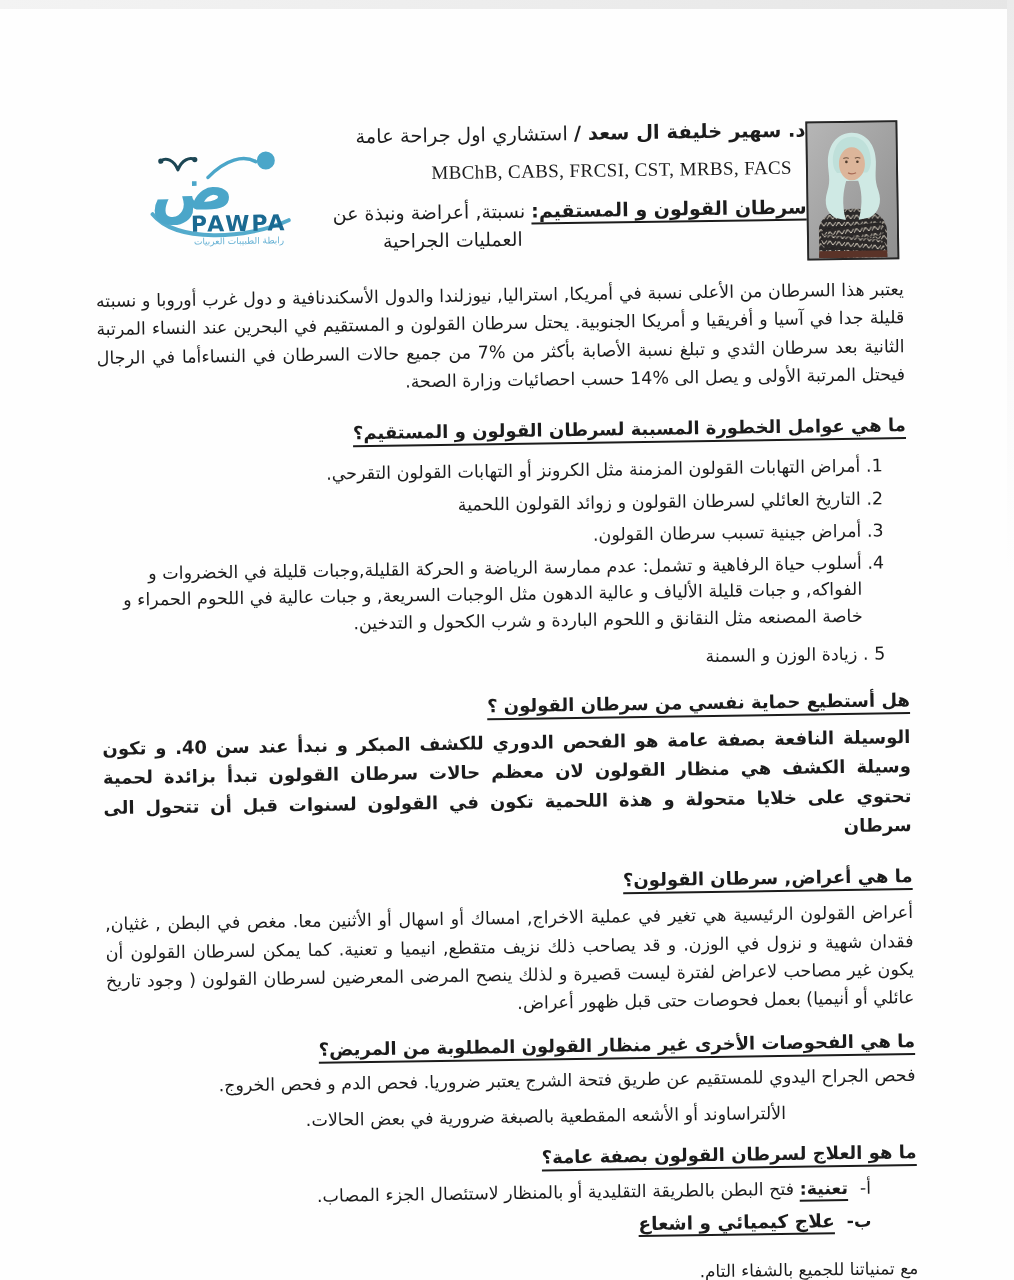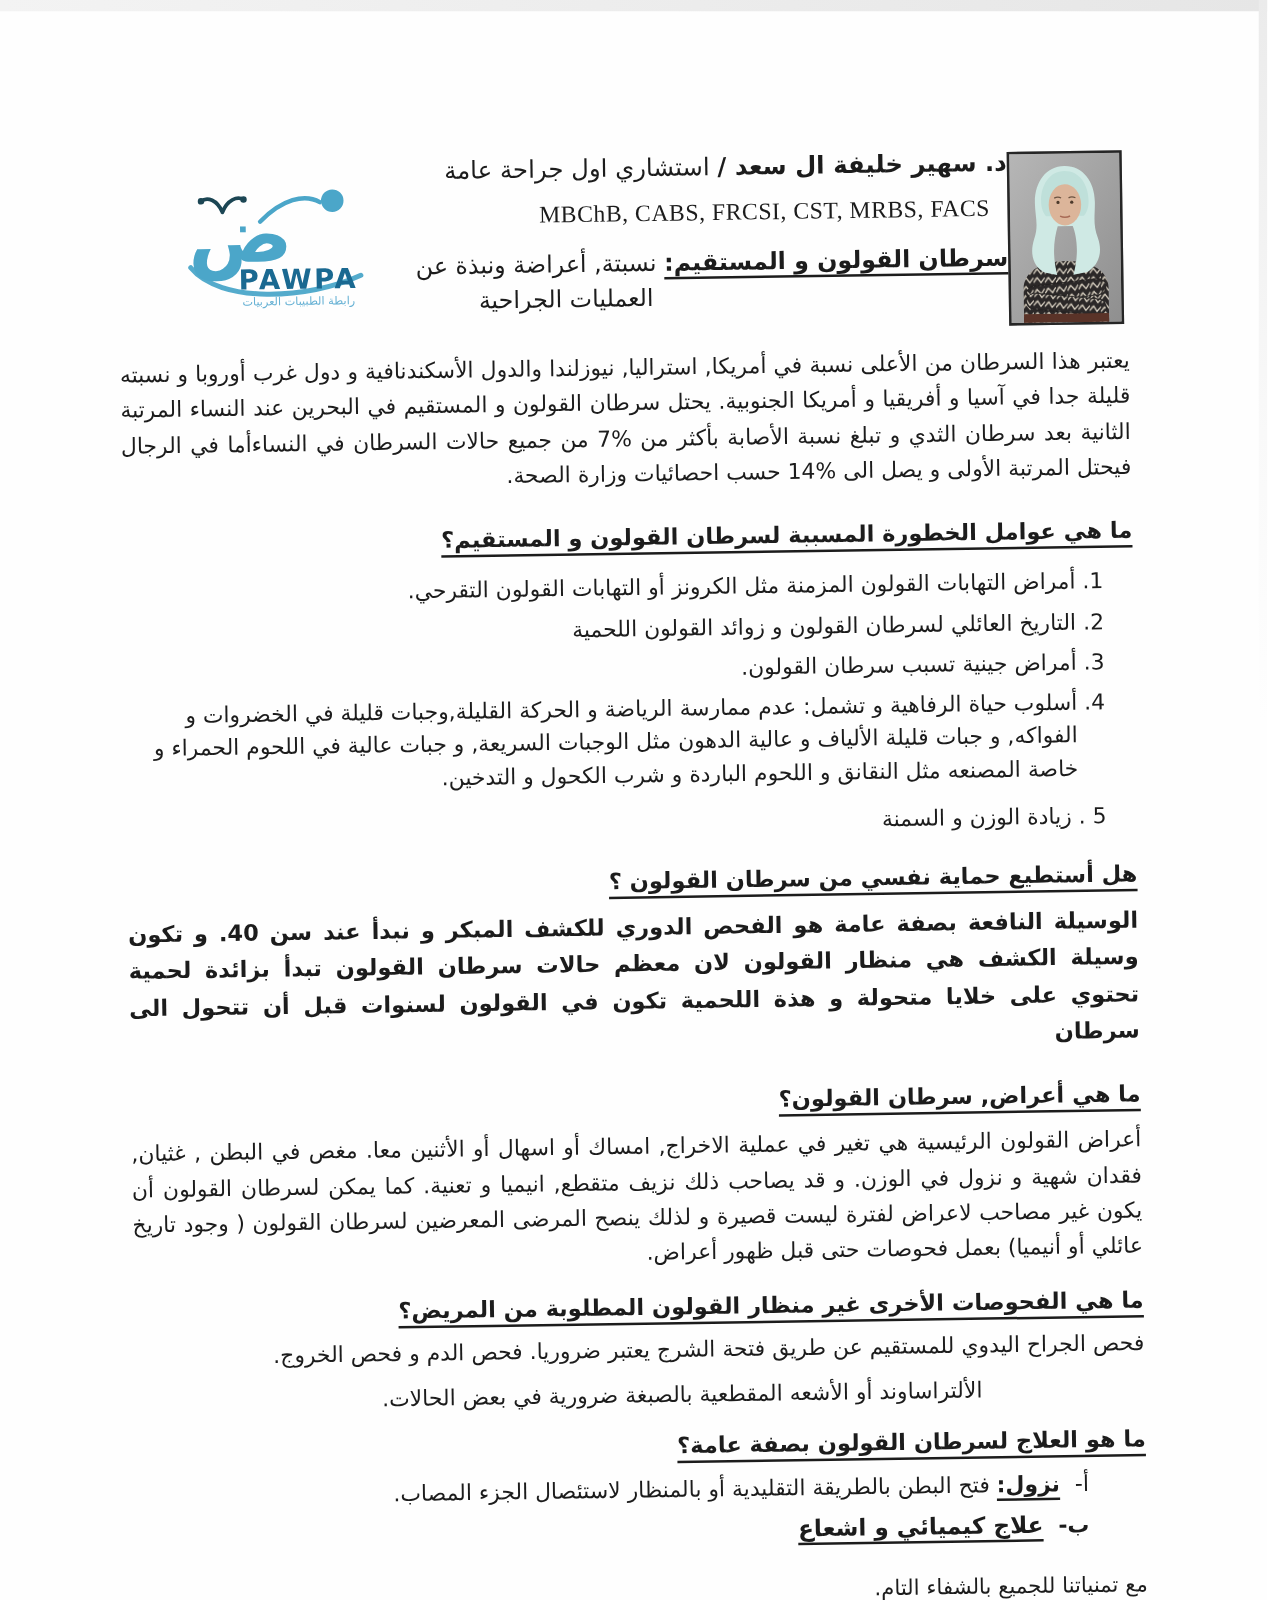--- a/index.html
+++ b/index.html
@@ -172,21 +172,21 @@
       <p class="para mt-body" style="margin-bottom:0;">أعراض القولون الرئيسية هي تغير في عملية الاخراج, امساك أو اسهال أو الأثنين معا.  مغص في البطن , غثيان, فقدان شهية و نزول في الوزن. و قد يصاحب ذلك نزيف متقطع, انيميا و تعنية. كما يمكن لسرطان القولون أن يكون غير مصاحب لاعراض لفترة ليست قصيرة و لذلك ينصح المرضى المعرضين لسرطان القولون ( وجود تاريخ عائلي أو أنيميا) بعمل فحوصات حتى قبل ظهور أعراض.</p>
 
       <div class="sec-heading" style="margin-top:18px;"><span>ما هي الفحوصات الأخرى غير منظار القولون المطلوبة من المريض؟</span></div>
       <div class="tests-line1">فحص الجراح اليدوي للمستقيم عن طريق فتحة الشرج يعتبر ضروريا. فحص الدم و فحص الخروج.</div>
       <div class="tests-line2">الألتراساوند أو الأشعه المقطعية بالصبغة ضرورية في بعض الحالات.</div>
 
       <div class="sec-heading" style="margin-top:20px;"><span>ما هو العلاج لسرطان القولون بصفة عامة؟</span></div>
 
       <div class="treat-row">
         <span class="treat-marker">أ-</span>
-        <span><span class="treat-label">نزول:</span><span> فتح البطن بالطريقة التقليدية أو بالمنظار لاستئصال الجزء المصاب.</span></span>
+        <span><span class="treat-label">تعنية:</span><span> فتح البطن بالطريقة التقليدية أو بالمنظار لاستئصال الجزء المصاب.</span></span>
       </div>
       <div class="treat-row" style="margin-top:6px;">
         <span class="treat-marker" style="font-weight:bold;">ب-</span>
         <span class="treat-label big">علاج كيميائي و اشعاع</span>
       </div>
 
       <div class="closing">مع تمنياتنا للجميع بالشفاء التام.</div>
 
     </div>
   </div>

